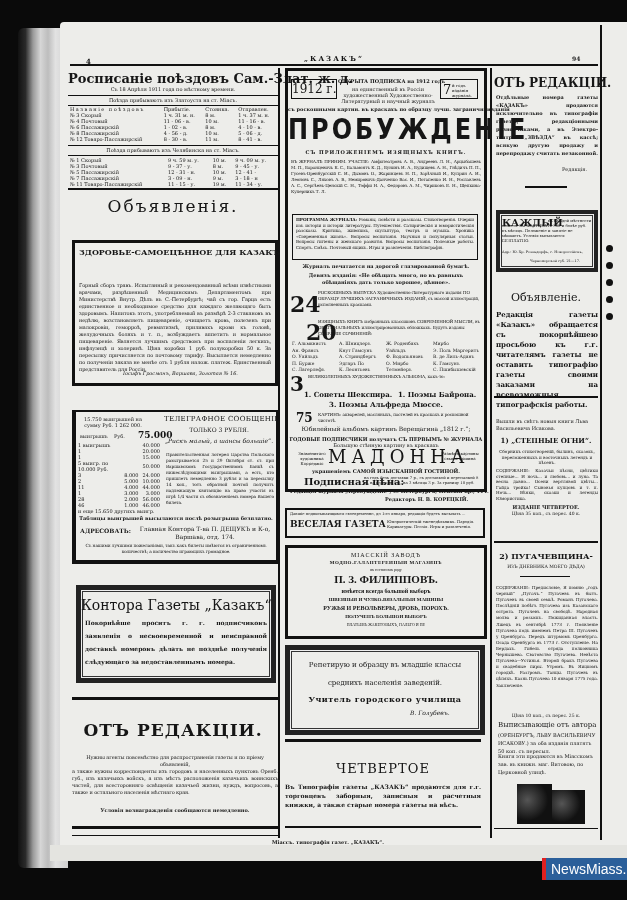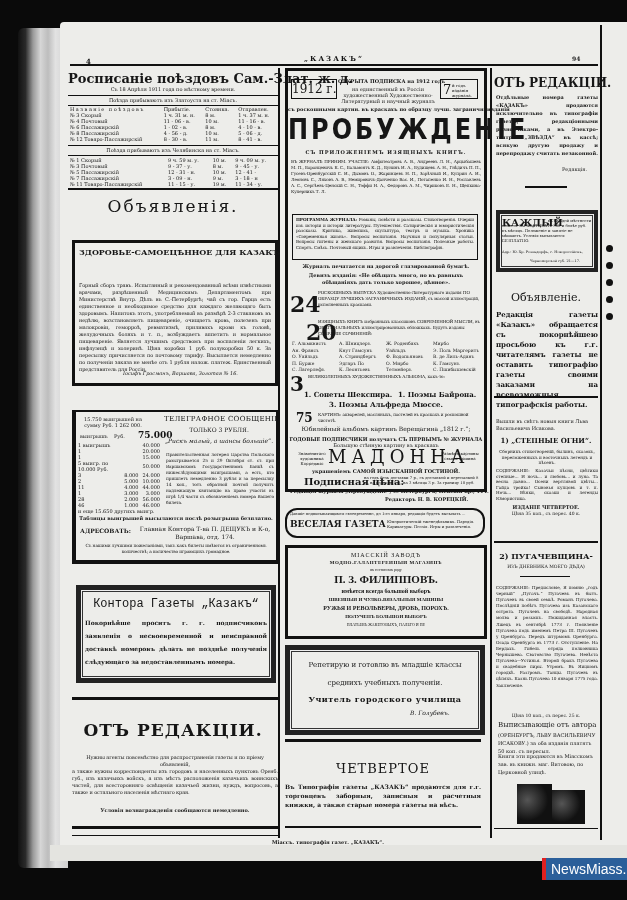--- a/index.html
+++ b/index.html
@@ -202,21 +202,21 @@
   <div class="t c fs6" style="left:88px;top:15px;width:110px;">ТОЛЬКО 3 РУБЛЯ.</div>
   <div class="t c fs6" style="left:88px;top:26px;width:110px;font-style:italic;">„Рискъ малый, а шансы большіе“.</div>
   <div class="abs small" style="left:90px;top:40px;width:108px;text-align:justify;font-size:4.3px;line-height:6px;">Правительственная лотерея Царства Польскаго разыгрывается 25 и 29 Октября ст. ст. при Варшавскомъ Государственномъ Банкѣ съ нижеслѣдующими выигрышами, а есть, кто пришлетъ немедленно 3 рубля и за пересылку 14 коп., тотъ обратной почтой получитъ надлежащую квитанцію на право участія въ игрѣ 1/4 части съ обозначеніемъ номера Вашего билета.</div>
   <div class="t c fs5 bold" style="left:0;top:104px;width:200px;">Таблицы выигрышей высылаются послѣ розыгрыша безплатно.</div>
   <div class="t fs6 bold" style="left:4px;top:116px;">АДРЕСОВАТЬ:</div>
   <div class="abs c fs6" style="left:62px;top:113px;width:134px;line-height:8px;">Главная Контора Т-ва П. ДЕЩУКЪ и К-о, Варшава, отд. 174.</div>
   <div class="abs c small" style="left:4px;top:131px;width:192px;font-size:4.3px;line-height:6px;">Съ нашими лучшими пожеланіями, такъ какъ билеты имѣются въ ограниченномъ количествѣ; а количество играющихъ громадное.</div>
 </div>
 
 <div class="ornbox" style="left:76px;top:585px;width:190px;height:88px;">
-  <div class="t c" style="left:0;top:8px;width:190px;font-size:12px;font-family:Liberation Mono, monospace;">Контора Газеты „Казакъ“</div>
+  <div class="t c" style="left:0;top:8px;width:190px;font-size:14px;">Контора Газеты „Казакъ“</div>
   <div class="abs fs6 bold" style="left:4px;top:26px;width:182px;line-height:13px;text-align:justify;">Покорнѣйше проситъ г. г. подписчиковъ заявленія о несвоевременной и неисправной доставкѣ номеровъ дѣлать не позднѣе полученія слѣдующаго за недоставленнымъ номера.</div>
 </div>
 <div class="rule" style="left:72px;top:697px;width:206px;height:3px;"></div>
 
 <div class="t c bold" style="left:68px;top:722px;width:210px;font-size:17px;letter-spacing:1px;">ОТЪ РЕДАКЦІИ.</div>
 <div class="abs c small" style="left:72px;top:754px;width:206px;">Нужны агенты повсемѣстно для распространенія газеты и по пріему объявленій,</div>
 <div class="abs small" style="left:72px;top:768px;width:206px;text-align:justify;">а также нужны корреспонденты изъ городовъ и населенныхъ пунктовъ Оренб. губ., изъ казачьихъ войскъ, а изъ мѣстъ расположенія казачьихъ воинскихъ частей, для всесторонняго освѣщенія казачьей жизни, нуждъ, вопросовъ, а также и остального населенія мѣстнаго края.</div>
 <div class="t c fs5 bold" style="left:72px;top:808px;width:206px;">Условія вознагражденія сообщаются немедленно.</div>
 <div class="rule" style="left:72px;top:826px;width:206px;height:3px;"></div>
 <div class="rule" style="left:72px;top:835px;width:206px;height:1px;"></div>
@@ -279,41 +279,41 @@
   <div class="abs c" style="left:4px;top:380px;width:40px;font-size:4px;line-height:5px;">Знаменитаго художника Корреджіо</div>
   <div class="t c" style="left:40px;top:377px;width:116px;font-size:18px;letter-spacing:5px;">МАДОННА</div>
   <div class="abs c" style="left:152px;top:380px;width:40px;font-size:4px;line-height:5px;">Размѣръ картины свыше аршина</div>
   <div class="t c fs5 bold" style="left:0;top:398px;width:196px;">украшеніемъ САМОЙ ИЗЫСКАННОЙ ГОСТИНОЙ.</div>
   <div class="t bold" style="left:16px;top:406px;font-size:10px;text-align:center;">Подписная цѣна:</div>
   <div class="abs" style="left:76px;top:404px;width:116px;font-size:3.8px;line-height:5px;">на годъ безъ доставки 7 р., съ доставкой и пересылкой 8 р., на полгода 5 р., на 3 мѣсяца 3 р. За границу 10 руб.</div>
 </div>
 <div class="t fs5 bold" style="left:290px;top:489px;">Редакція журнала „Пробужденіе“, С.-Петербургъ, Невскій пр., 114.</div>
 <div class="t fs5 bold" style="left:385px;top:497px;">Редакторъ Н. В. КОРЕЦКІЙ.</div>
 
-<div class="box" style="left:285px;top:508px;width:196px;height:26px;border-width:2px;border-radius:12px;">
+<div class="box" style="left:285px;top:508px;width:196px;height:26px;border-width:2px;">
   <div class="abs" style="left:3px;top:2px;width:190px;font-size:3.8px;line-height:4.5px;">Давшіе подписывающимся своевременно, до 1-го января, редакція будетъ высылать ...</div>
   <div class="t bold" style="left:3px;top:10px;font-size:9px;">ВЕСЕЛАЯ ГАЗЕТА</div>
   <div class="abs" style="left:100px;top:10px;width:94px;font-size:3.8px;line-height:4.5px;">Юмористическій еженедѣльникъ. Пародія. Карикатуры. Поэзія. Игры и развлеченія.</div>
 </div>
 
 <div class="box" style="left:285px;top:545px;width:196px;height:88px;border-width:3px;font-family:Liberation Serif, serif;">
   <div class="t c fs6" style="left:0;top:4px;width:196px;letter-spacing:1px;">МІАССКІЙ ЗАВОДЪ</div>
   <div class="t c fs5 bold" style="left:0;top:12px;width:196px;letter-spacing:0.5px;">МОДНО-ГАЛАНТЕРЕЙНЫЙ МАГАЗИНЪ</div>
   <div class="t c" style="left:0;top:20px;width:196px;font-size:4px;">въ гостиномъ ряду</div>
   <div class="t c bold" style="left:0;top:26px;width:196px;font-size:11px;">П. З. ФИЛИППОВЪ.</div>
   <div class="t c fs6 bold" style="left:0;top:40px;width:196px;">имѣется всегда большой выборъ</div>
   <div class="t c fs5 bold" style="left:0;top:49px;width:196px;">ШВЕЙНЫЯ И ЧУЛКО-ВЯЗАЛЬНЫЯ МАШИНЫ</div>
   <div class="t c fs6 bold" style="left:0;top:57px;width:196px;">РУЖЬЯ И РЕВОЛЬВЕРЫ, ДРОБЬ, ПОРОХЪ.</div>
   <div class="t c fs5 bold" style="left:0;top:66px;width:196px;">ПОЛУЧЕНЪ БОЛЬШОЙ ВЫБОРЪ</div>
   <div class="t c" style="left:0;top:75px;width:196px;font-size:4px;">ПЛАТЬЕВЪ ЖАКЕТОВЫХЪ, ПАЛЬТО И ПР.</div>
 </div>
 
 <div class="ornbox" style="left:285px;top:645px;width:190px;height:80px;">
-  <div class="t c fs7" style="left:0;top:12px;width:190px;">Репетирую и готовлю въ младшіе классы</div>
-  <div class="t c fs7" style="left:0;top:30px;width:190px;">среднихъ учебныхъ полученіи.</div>
+  <div class="t c fs7" style="left:0;top:12px;width:190px;">Репетирую и образцу въ младшіе классы</div>
+  <div class="t c fs7" style="left:0;top:30px;width:190px;">среднихъ населенія заведеній.</div>
   <div class="t c fs8 bold" style="left:0;top:45px;width:190px;letter-spacing:0.5px;">Учитель городского училища</div>
   <div class="t fs6" style="left:120px;top:60px;font-style:italic;">В. Голубевъ.</div>
 </div>
 <div class="rule" style="left:285px;top:739px;width:196px;height:3px;"></div>
 
 <div class="t c" style="left:285px;top:762px;width:196px;font-size:13px;letter-spacing:1px;">ЧЕТВЕРТОЕ</div>
 <div class="abs fs6 bold" style="left:285px;top:782px;width:196px;line-height:9px;text-align:justify;">Въ Типографіи газеты „КАЗАКЪ“ продаются для г.г. торговцевъ заборныя, записныя и расчетныя книжки, а также старые номера газеты на вѣсъ.</div>
 <div class="rule" style="left:285px;top:826px;width:196px;height:2px;"></div>
 <div class="t fs5 bold" style="left:272px;top:840px;">Міассъ. типографія газет. „КАЗАКЪ“.</div>
 

